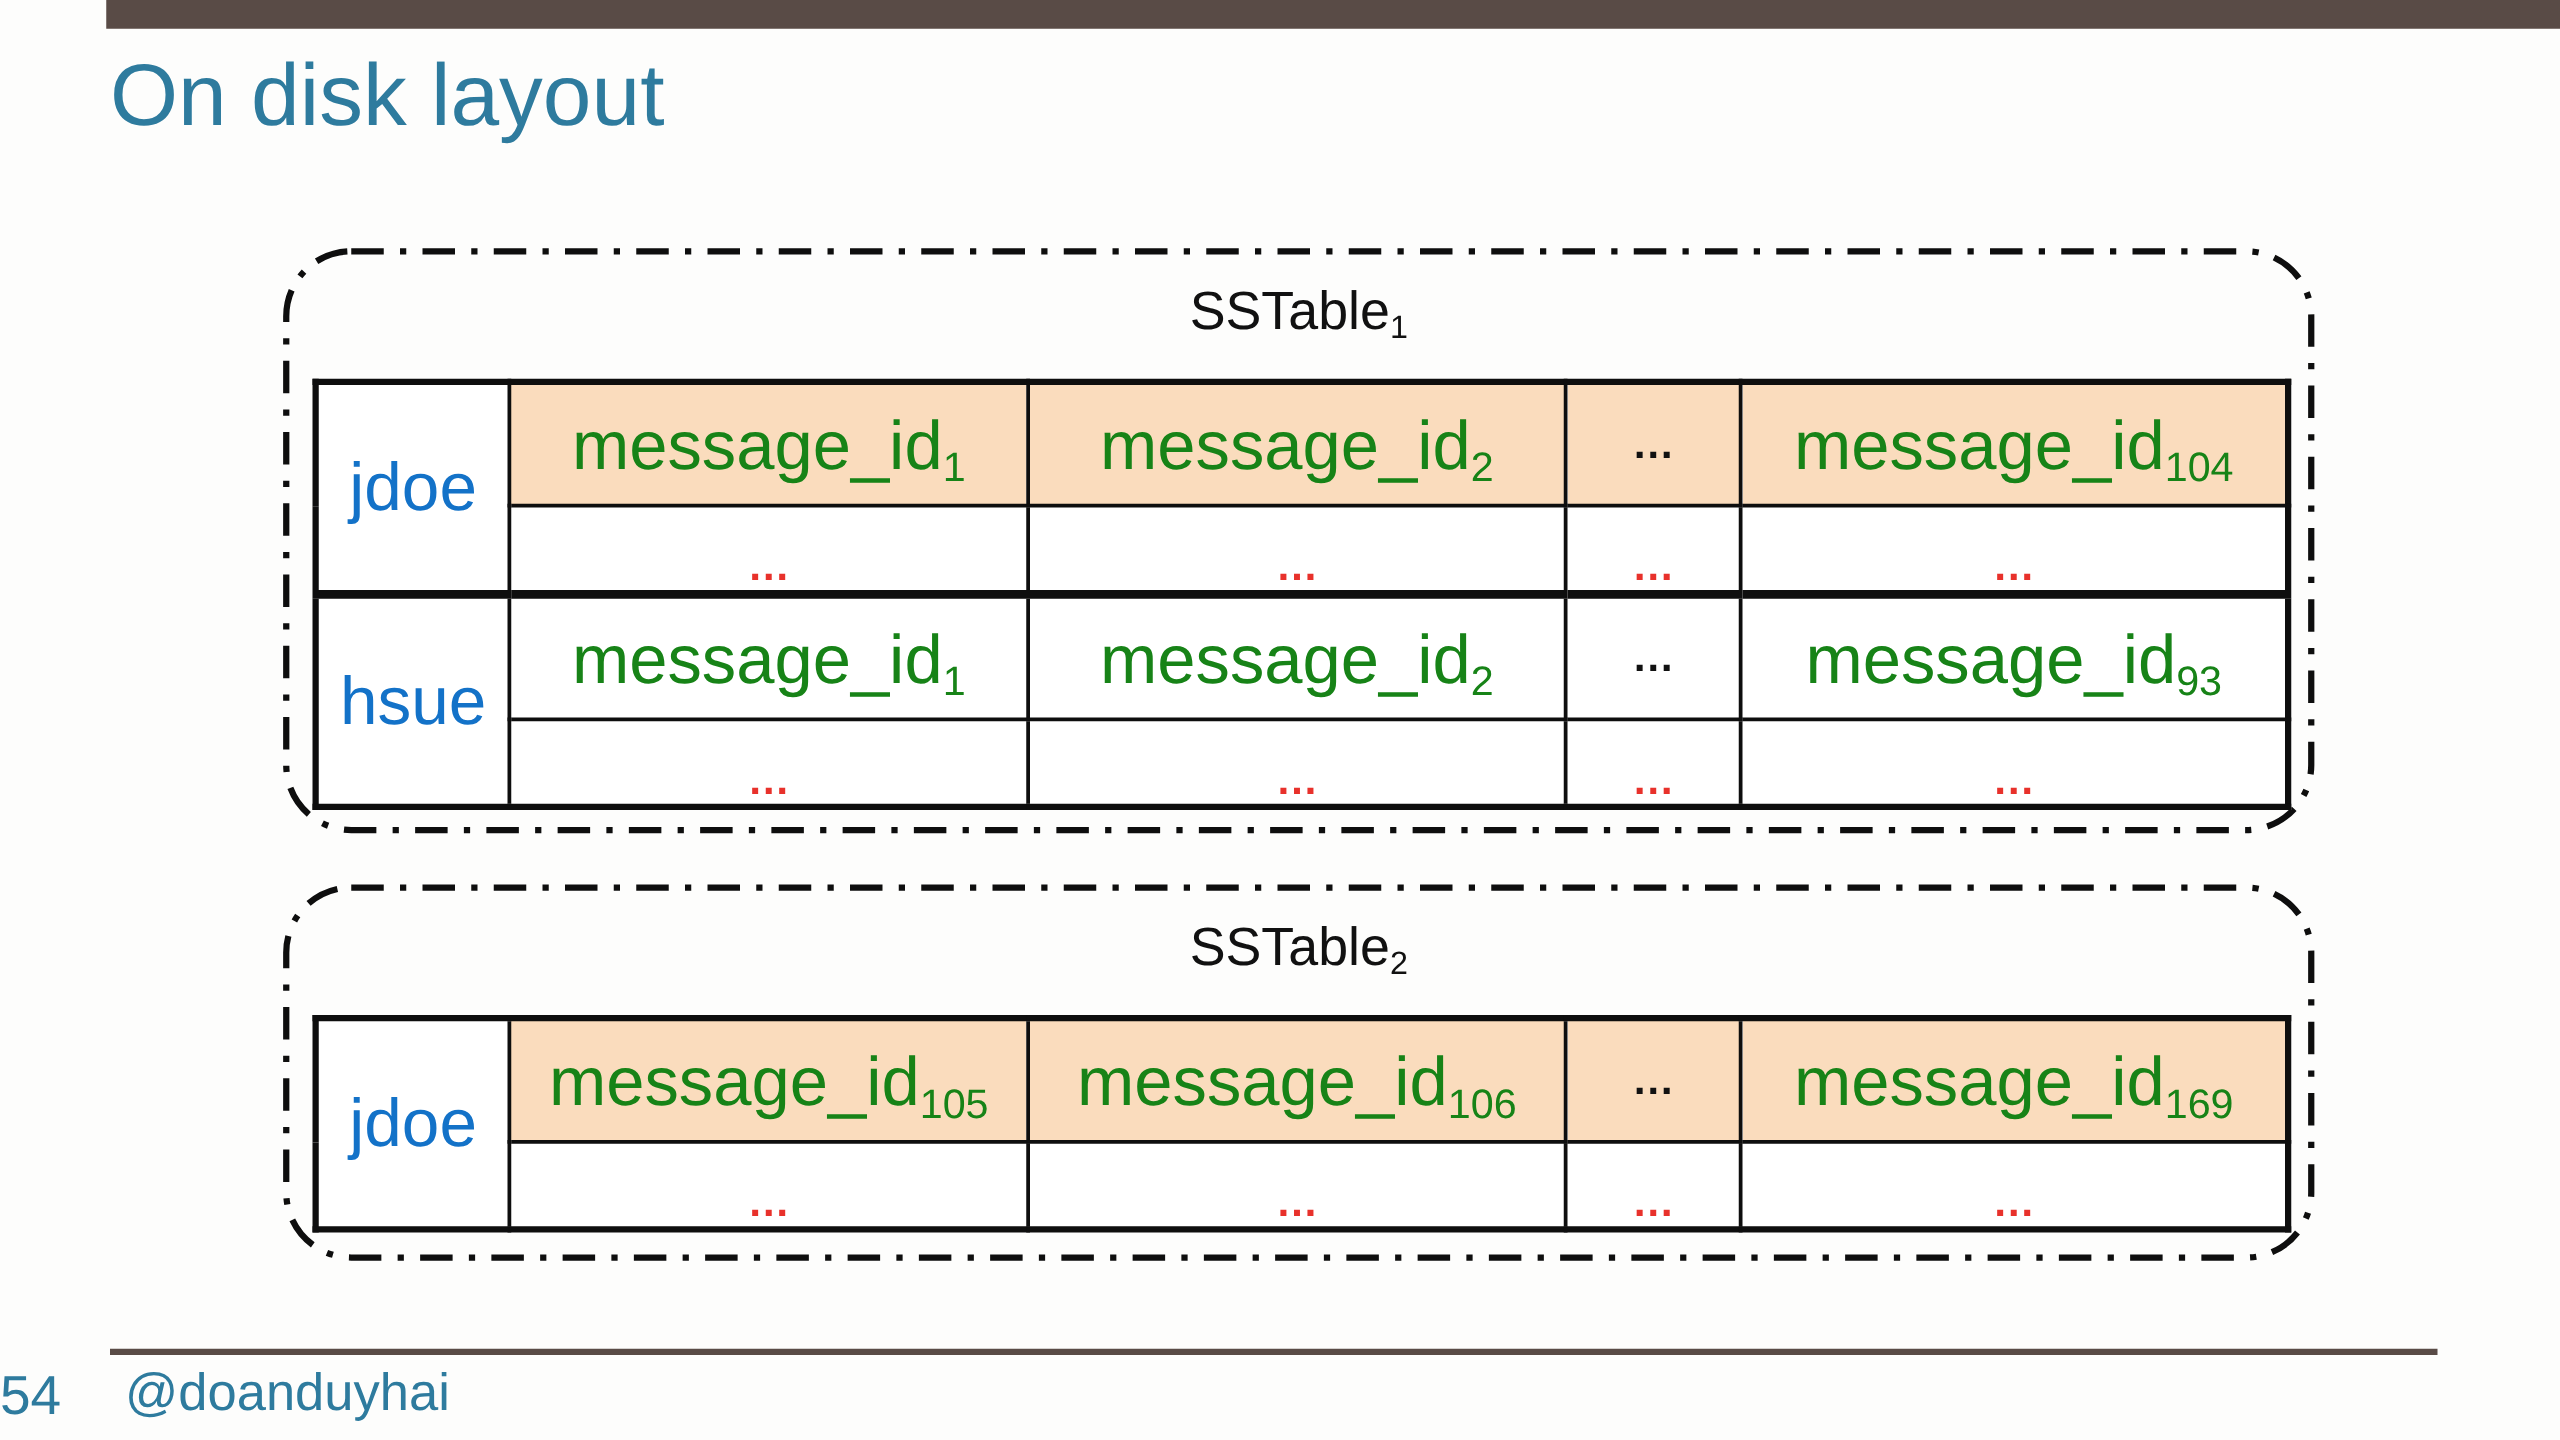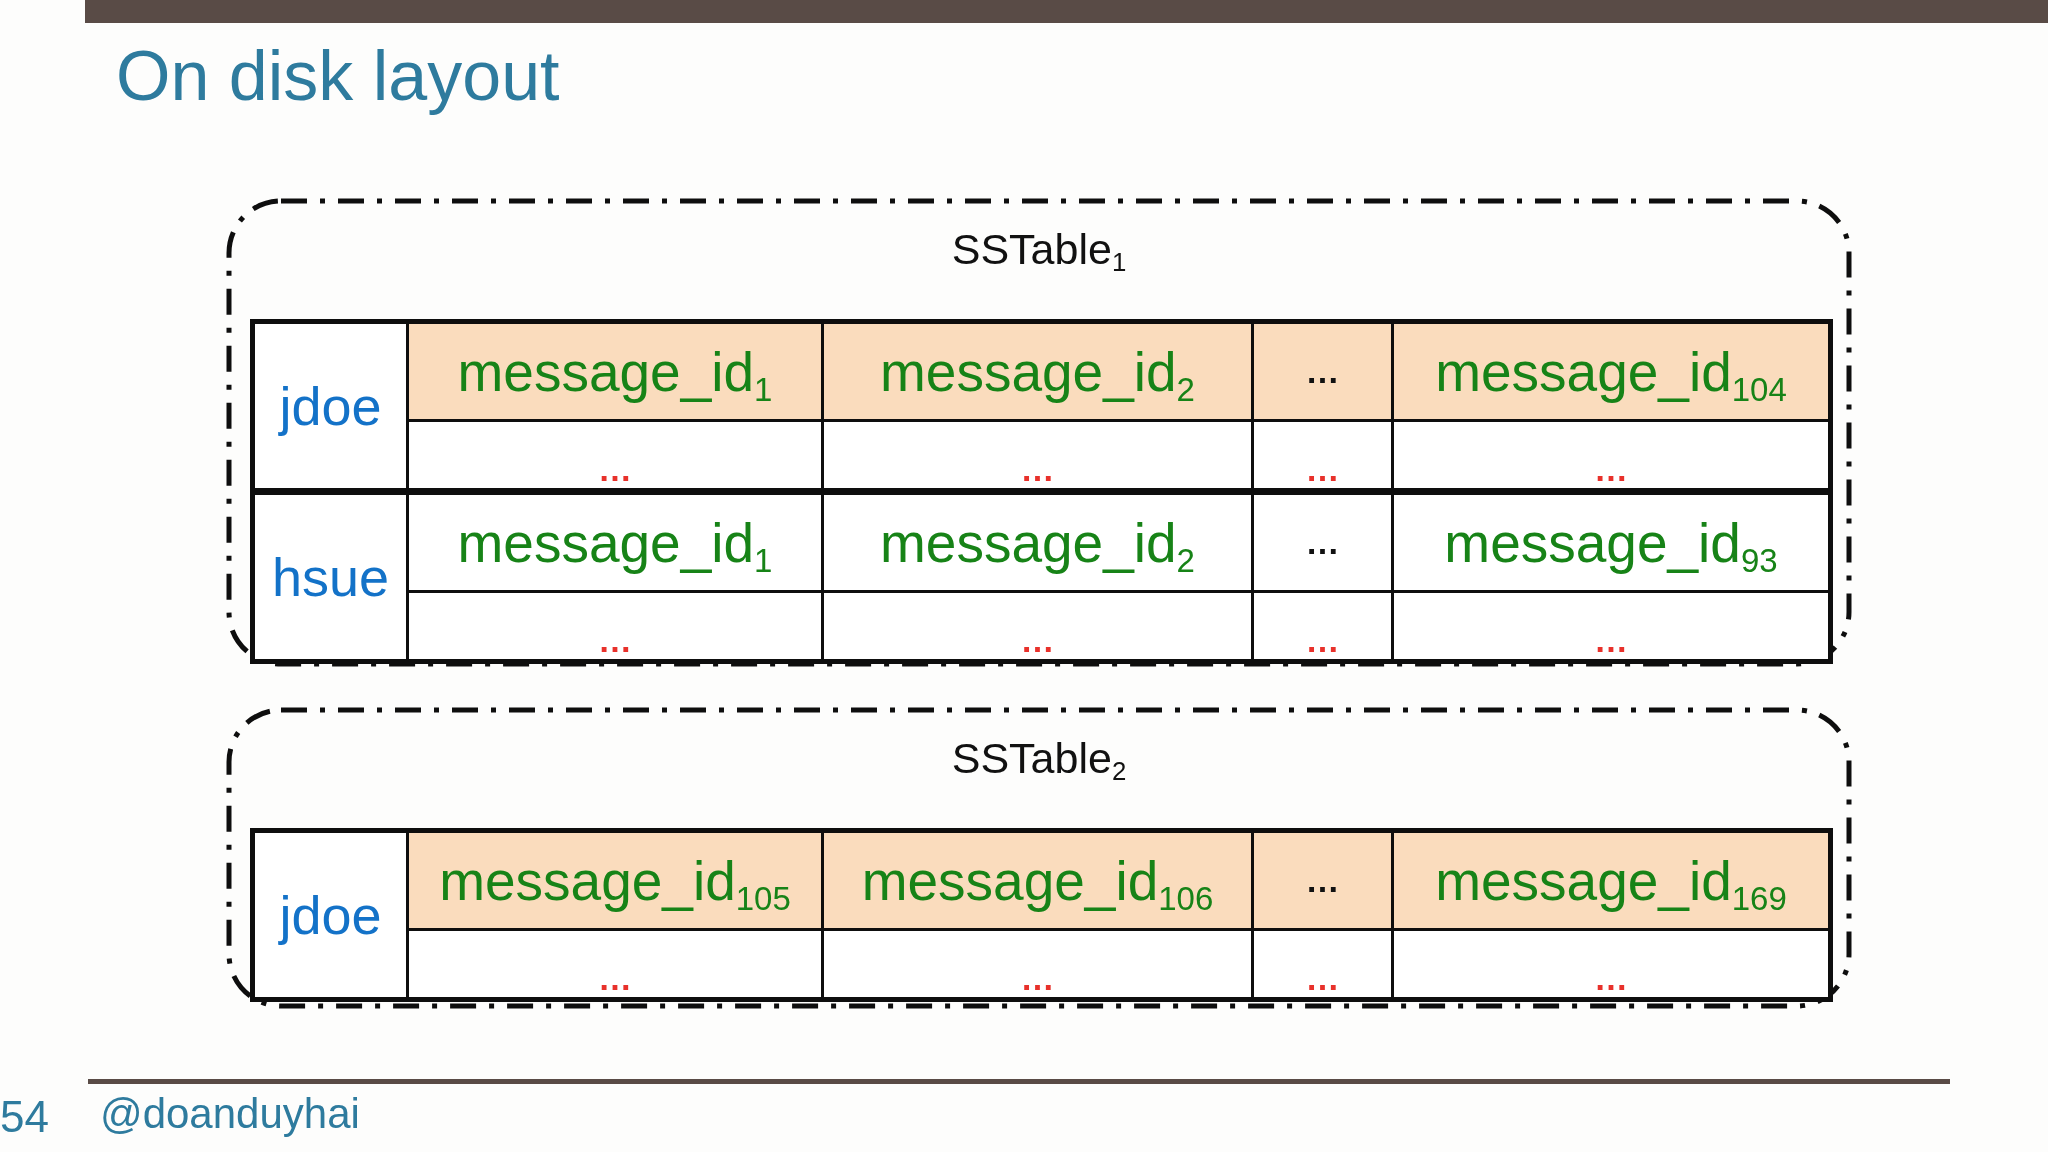--- a/index.html
+++ b/index.html
@@ -3,21 +3,21 @@
 <meta charset="utf-8">
 <style>
   html,body{margin:0;padding:0;background:#e8e8e8;}
   .slide{
     position:relative;width:2048px;height:1152px;background:#fdfdfc;
     overflow:hidden;font-family:"Liberation Sans",sans-serif;
   }
   
   .topbar{position:absolute;left:85px;top:0;right:0;height:23px;background:#594b46;}
   
-  .title{position:absolute;left:88px;top:36px;font-size:70px;color:#2e7b9e;letter-spacing:0;margin-left:28px;}
+  .title{position:absolute;left:88px;top:36px;font-size:70px;color:#2e7b9e;letter-spacing:0;}
   
   .datastax{position:absolute;left:1650px;top:44px;width:360px;height:96px;}
   .ds-text{position:absolute;left:6px;top:42px;font-size:30px;font-weight:bold;color:#171717;letter-spacing:13px;}
   .ds-dots i{position:absolute;border-radius:50%;background:#2191ac;display:block;}
   .ds-dots i:nth-child(1){left:262px;top:24px;width:8px;height:8px;}
   .ds-dots i:nth-child(2){left:272px;top:10px;width:12px;height:12px;}
   .ds-dots i:nth-child(3){left:289px;top:2px;width:16px;height:16px;}
   .ds-dots i:nth-child(4){left:306px;top:8px;width:20px;height:20px;}
   .ds-dots i:nth-child(5){left:317px;top:22px;width:24px;height:24px;}
   .ds-dots i:nth-child(6){left:319px;top:46px;width:26px;height:26px;}
@@ -27,21 +27,21 @@
   
   .sstable-box{position:absolute;left:225px;width:1628px;}
   .box1{top:197px;height:471px;}
   .box2{top:706px;height:304px;}
   .dashrect{position:absolute;left:0;top:0;}
   .box-label{position:absolute;left:0;top:28px;width:100%;text-align:center;
     font-size:43px;color:#111;}
   .sub{font-size:0.60em;position:relative;top:0.28em;}
   
   .sstable-box table{
-    position:absolute;left:25px;top:122px;border-collapse:collapse;table-layout:fixed;
+    position:absolute;left:25px;top:106px;border-collapse:collapse;table-layout:fixed;
     background:#fff;
     padding-left:44px;
   }
   td{border:3px solid #0e0e0e;padding:0;text-align:center;overflow:hidden;}
   .sstable-box table{border:5px solid #0e0e0e;}
   tr.hdr td{height:95px;vertical-align:middle;}
   tr.dots td{height:63px;vertical-align:bottom;}
   tr.sect td{border-top:7px solid #0e0e0e;}
   td.name{font-size:54px;color:#1372c8;vertical-align:middle;background:#fff;}
   td.id{font-size:55px;color:#178317;}

